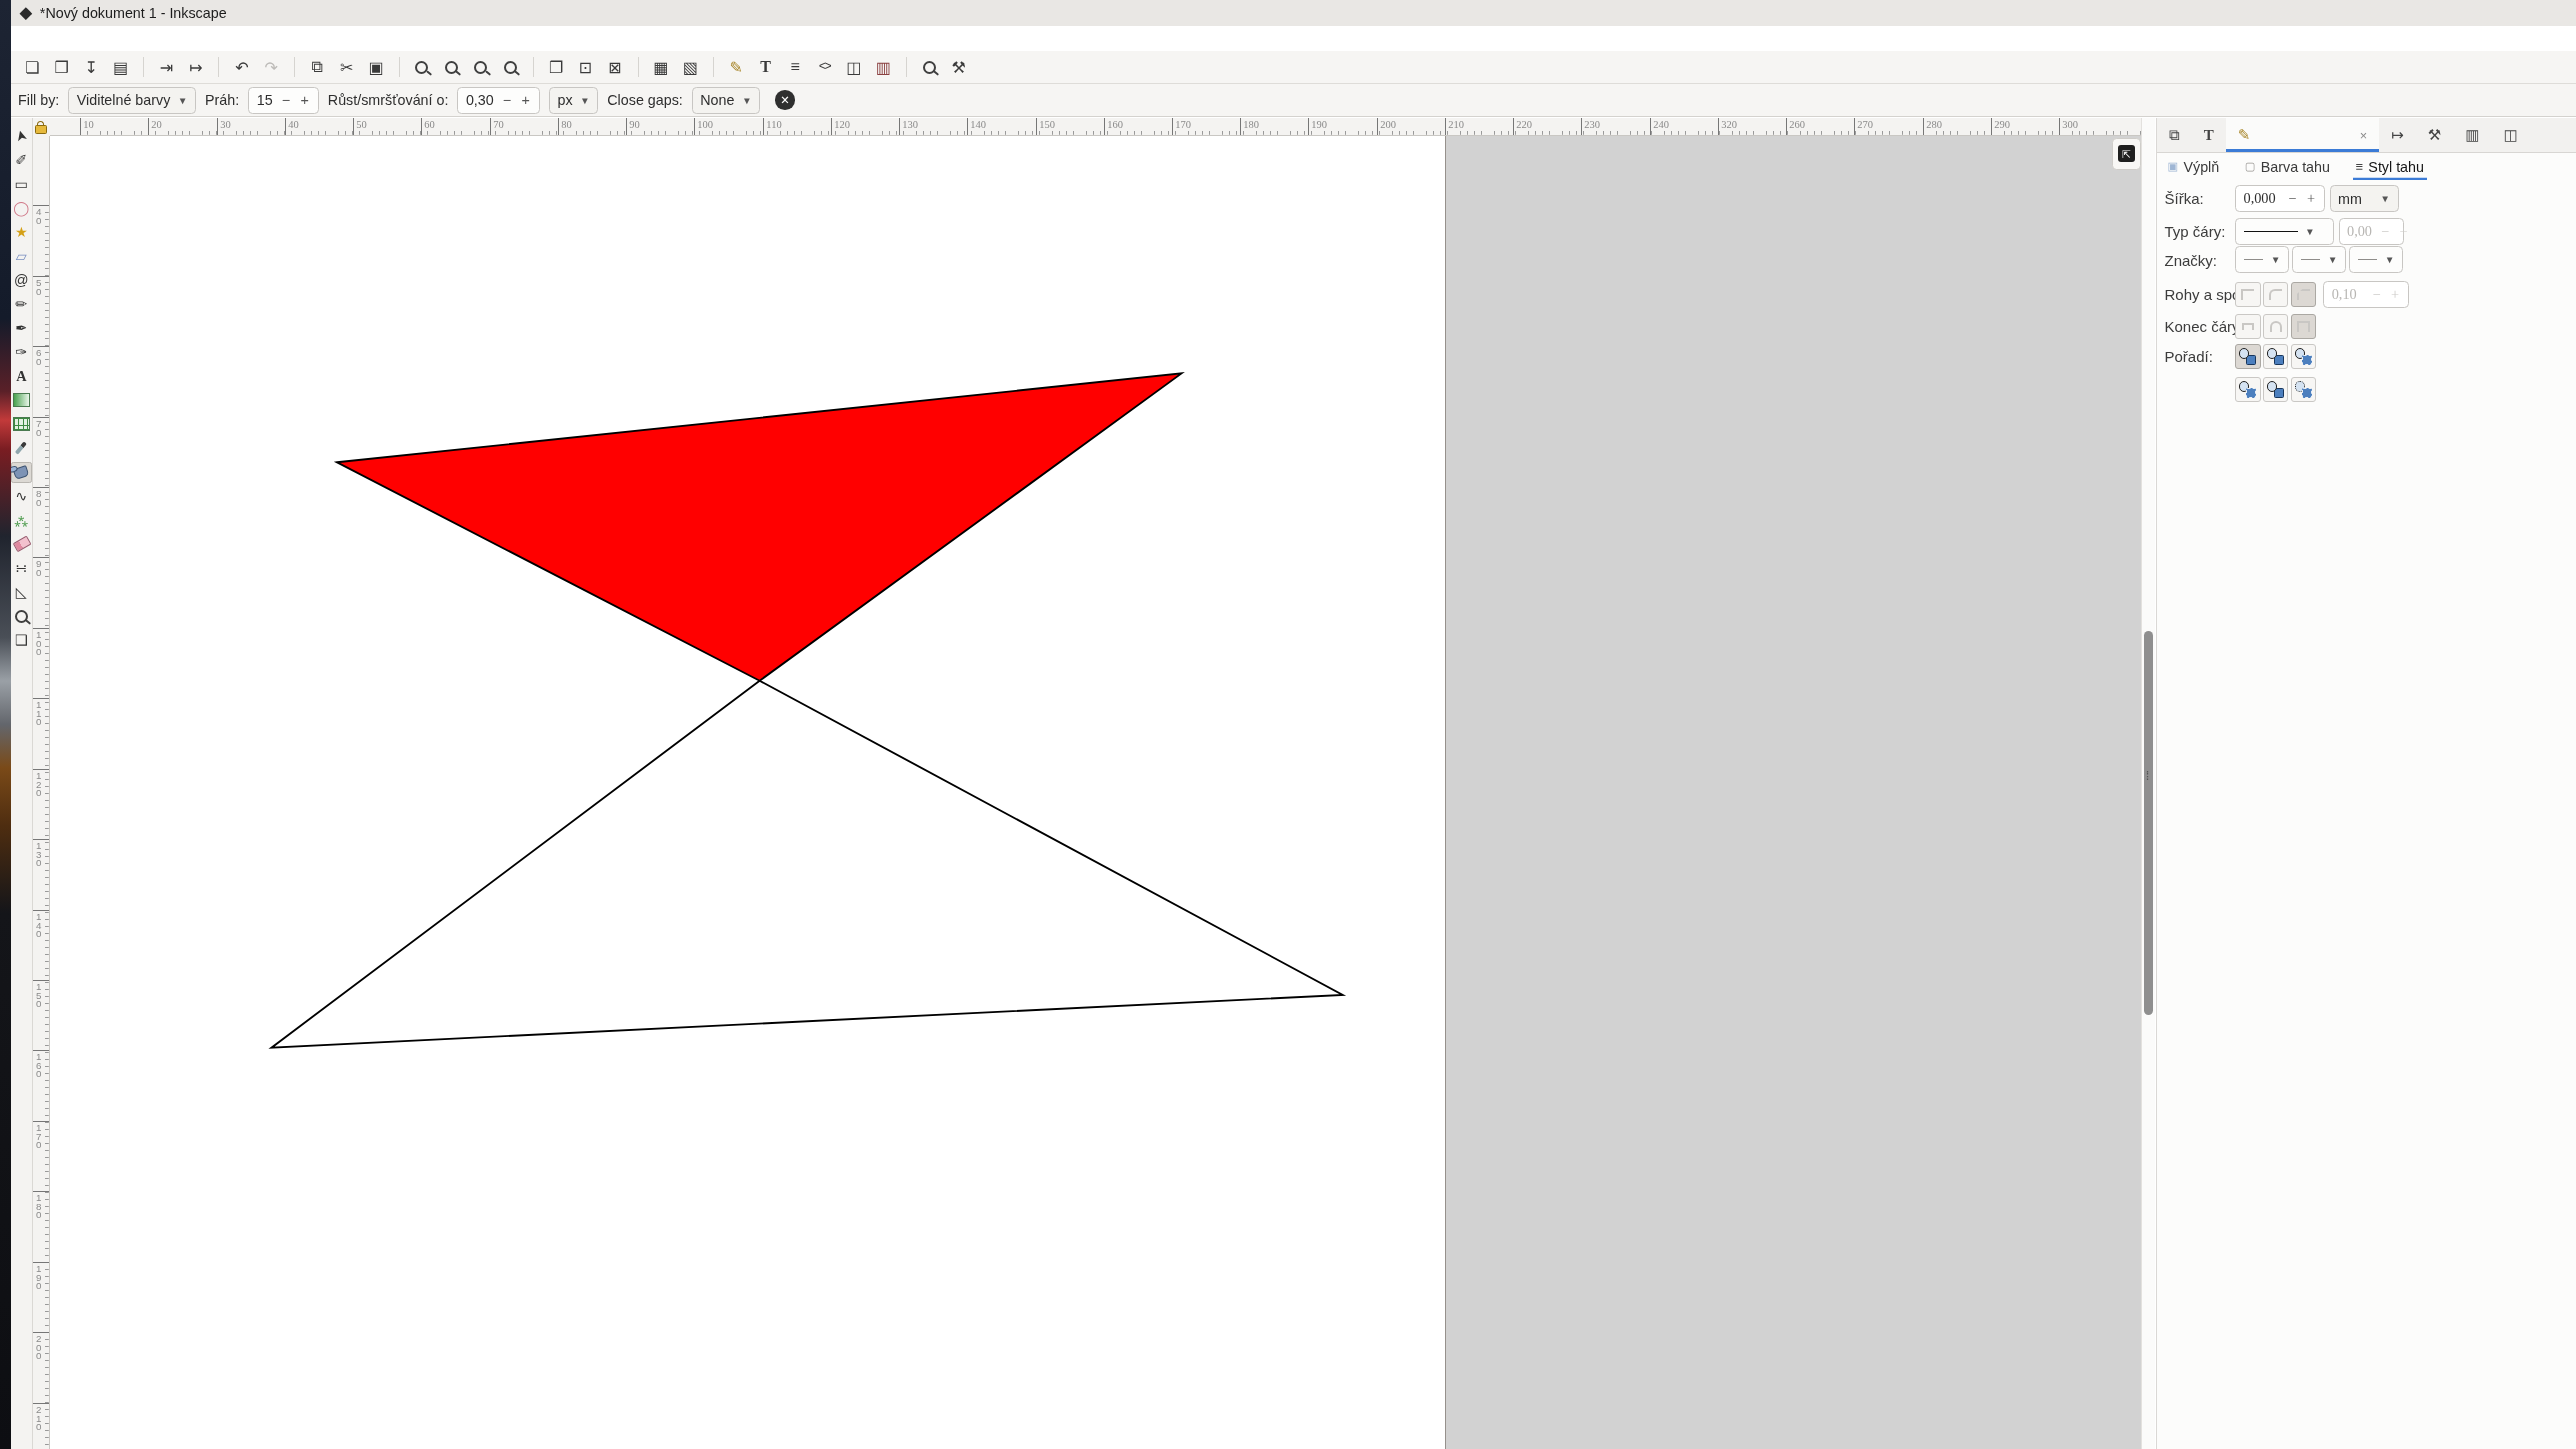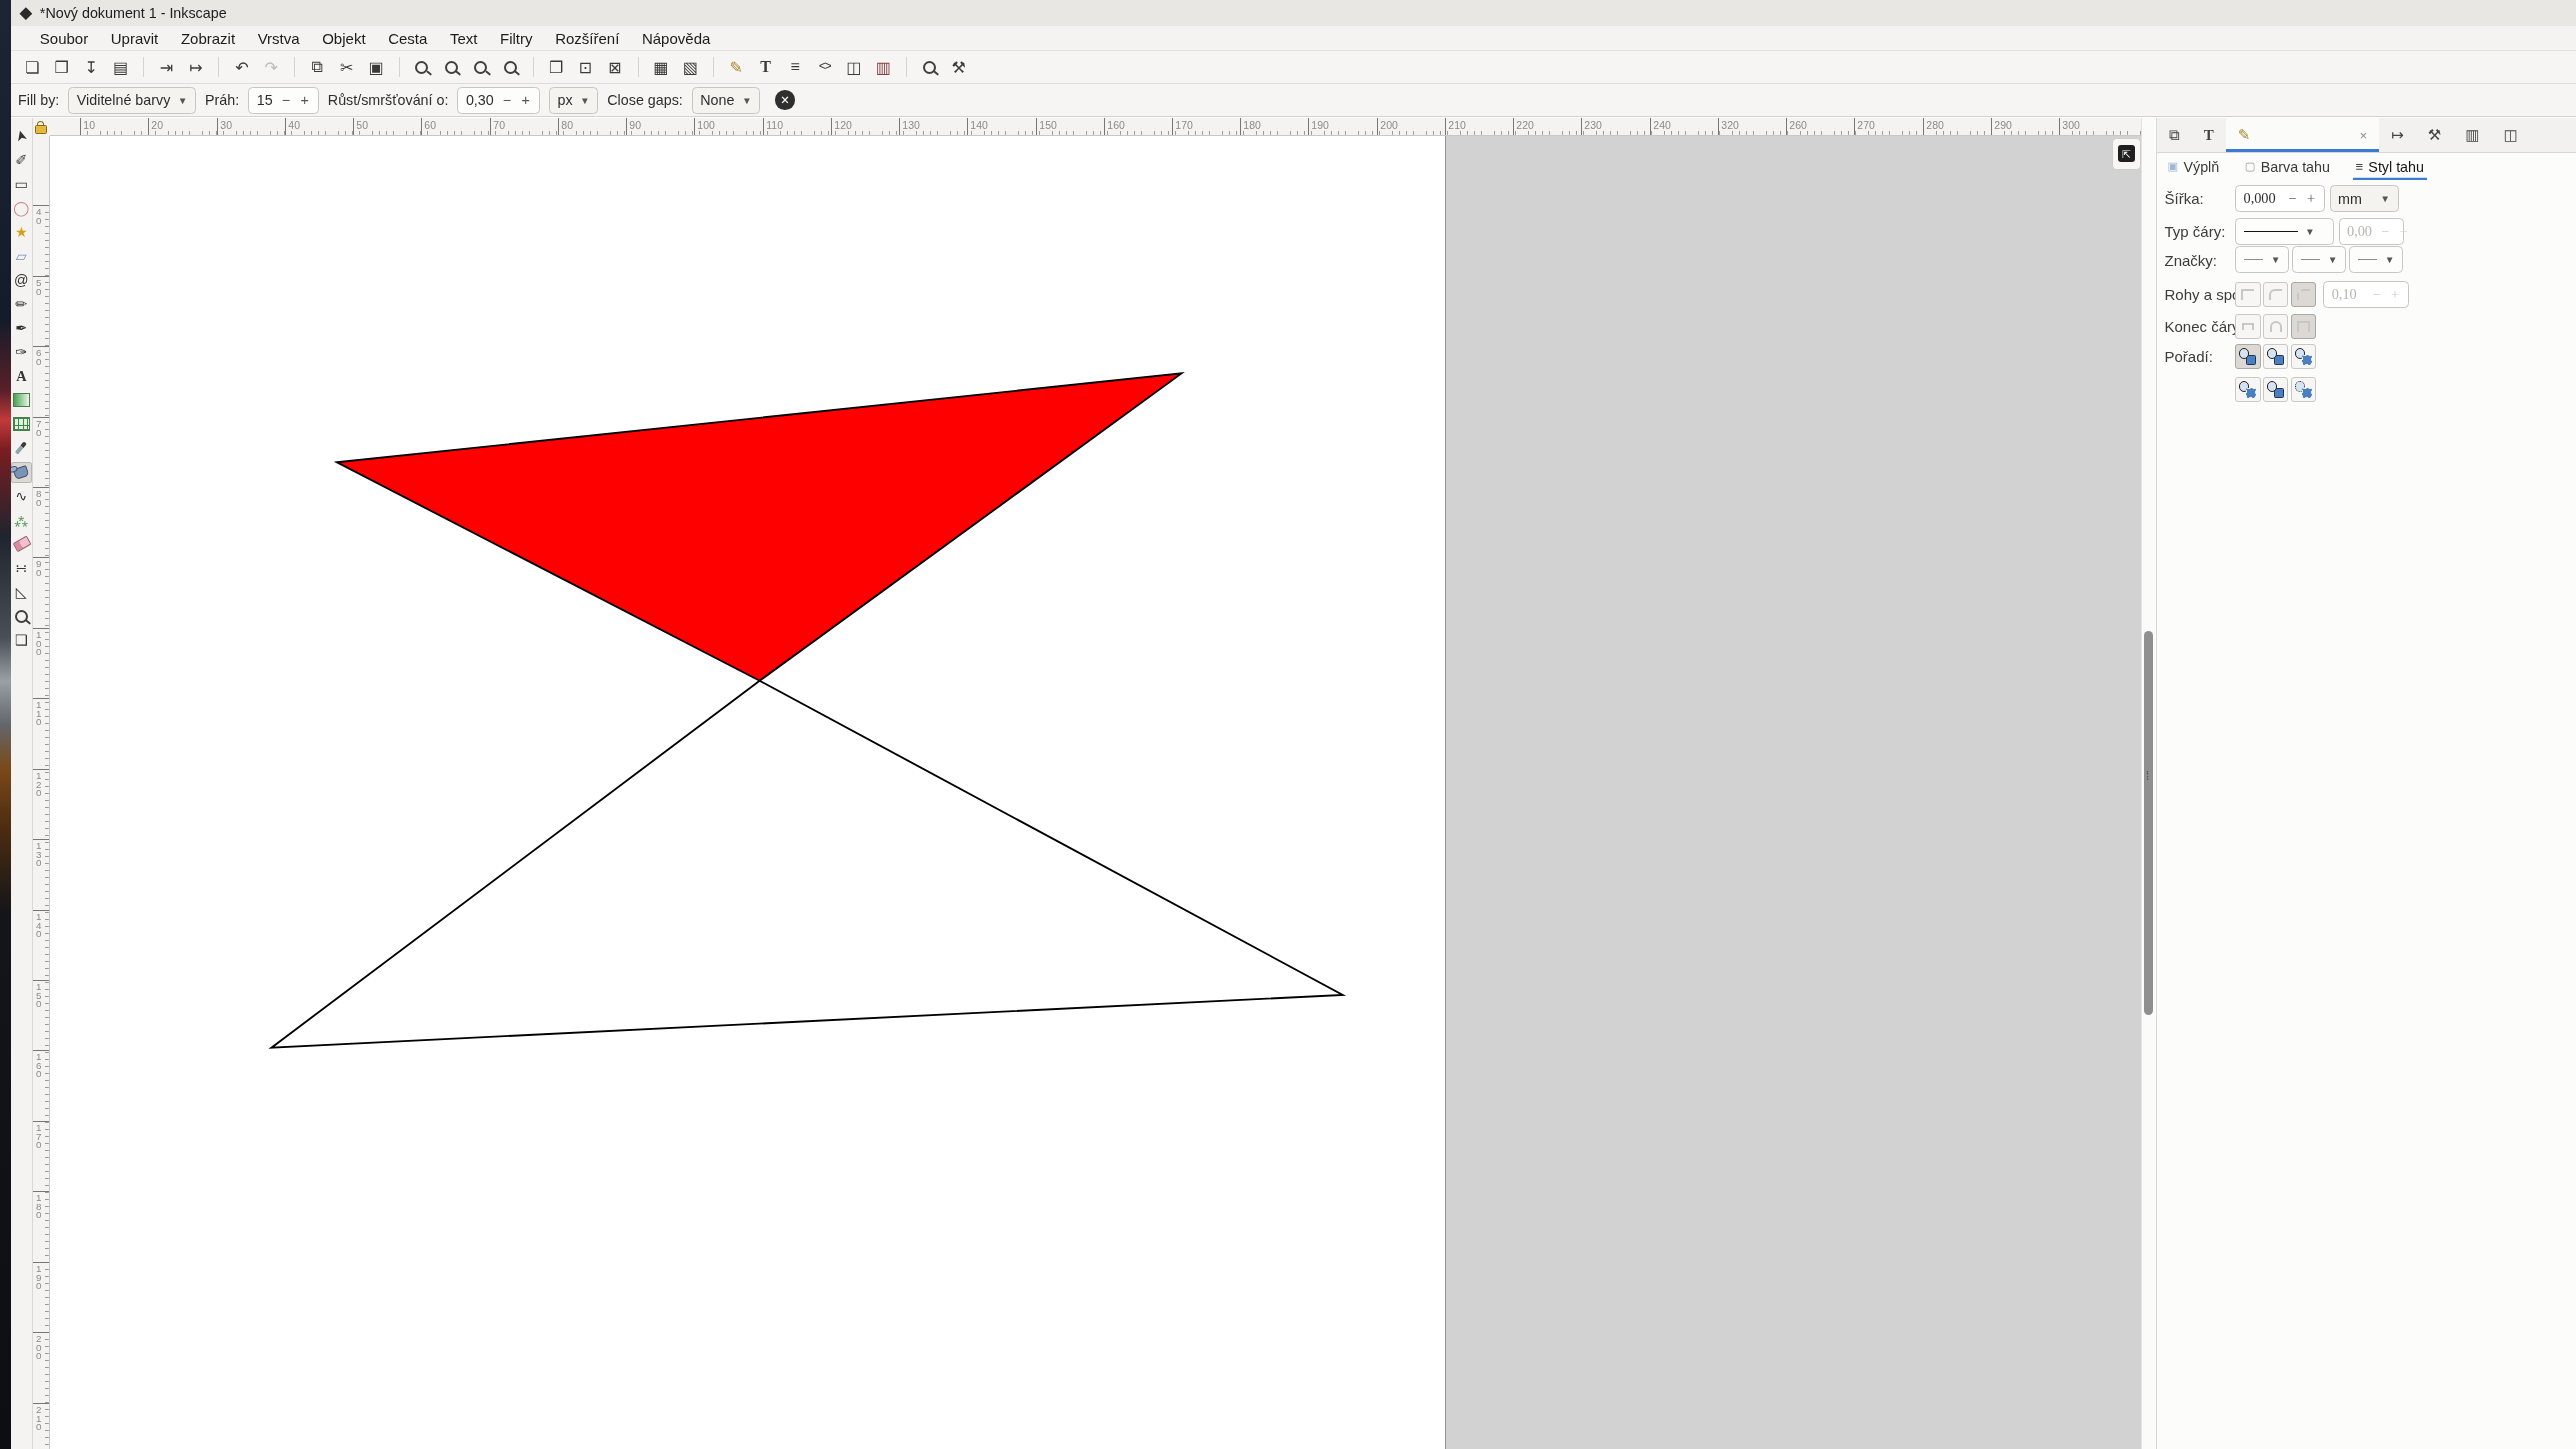--- a/index.html
+++ b/index.html
@@ -84,21 +84,21 @@
     display:flex;justify-content:center;}
   .lock{width:9.8px;height:7.5px;background:#e6b93c;border:0.8px solid #8a6a10;border-radius:1.5px;
     position:relative;margin-top:6.8px;}
   .lock::before{content:'';position:absolute;left:0.8px;top:-5.3px;width:5.3px;height:4.5px;
     border:1.5px solid #8a6a10;border-bottom:none;border-radius:3.8px 3.8px 0 0;}
   .hruler{position:absolute;left:50px;top:118px;width:2092px;height:18px;background:#f4f3f1;
     border-bottom:0.8px solid #c9c7c3;box-sizing:border-box;overflow:hidden;
     background-image:repeating-linear-gradient(90deg,#9a9a9a 0 0.8px,transparent 0.8px 6.8px);
     background-size:100% 3.8px;background-position:30px 100%;background-repeat:no-repeat;}
   .htick{position:absolute;top:0;bottom:0;width:0.8px;border-left:0.8px solid #767676;}
-  .htick span{position:absolute;left:2.3px;top:0.8px;font-size:10.5px;color:#8a8a8a;white-space:nowrap;}
+  .htick span{position:absolute;left:2.3px;top:0.8px;font-size:10.5px;color:#8a8a8a;white-space:nowrap;font-family:Liberation Serif, serif;}
   .vruler{position:absolute;left:33px;top:136px;width:16.6px;height:1314px;background:#f4f3f1;
     border-right:0.8px solid #c9c7c3;box-sizing:border-box;overflow:hidden;
     background-image:repeating-linear-gradient(180deg,#9a9a9a 0 0.8px,transparent 0.8px 7px);
     background-size:3.8px 100%;background-position:100% 69px;background-repeat:no-repeat;}
   .vtick{position:absolute;left:0;right:0;height:0.8px;border-top:0.8px solid #767676;}
   .vtick span{position:absolute;top:2.3px;left:3px;width:8.3px;font-size:9.8px;line-height:8.3px;
     color:#8a8a8a;word-break:break-all;}
 
   
   .canvas{position:absolute;left:50px;top:136px;width:2092px;height:1314px;background:#fff;overflow:hidden;}
@@ -161,32 +161,20 @@
 
 <div id="root">
 
   <div class="wallstrip"></div>
 
   <div class="titlebar">
     <span class="applogo">◆</span>
     <span class="title">*Nový dokument 1 - Inkscape</span>
   </div>
 
-  <div class="menubar" id="menubar">
-      <div class="menu-item">Soubor</div>
-      <div class="menu-item">Upravit</div>
-      <div class="menu-item">Zobrazit</div>
-      <div class="menu-item">Vrstva</div>
-      <div class="menu-item">Objekt</div>
-      <div class="menu-item">Cesta</div>
-      <div class="menu-item">Text</div>
-      <div class="menu-item">Filtry</div>
-      <div class="menu-item">Rozšíření</div>
-      <div class="menu-item">Nápověda</div>
-    </div>
 
   <div class="cmdbar" id="cmdbar">
       <div class="ic tb-new-document">❏</div>
       <div class="ic tb-open-document">❒</div>
       <div class="ic tb-save-document">↧</div>
       <div class="ic tb-print">▤</div>
       <div class="vsep"></div>
       <div class="ic tb-import">⇥</div>
       <div class="ic tb-export">↦</div>
       <div class="vsep"></div>

